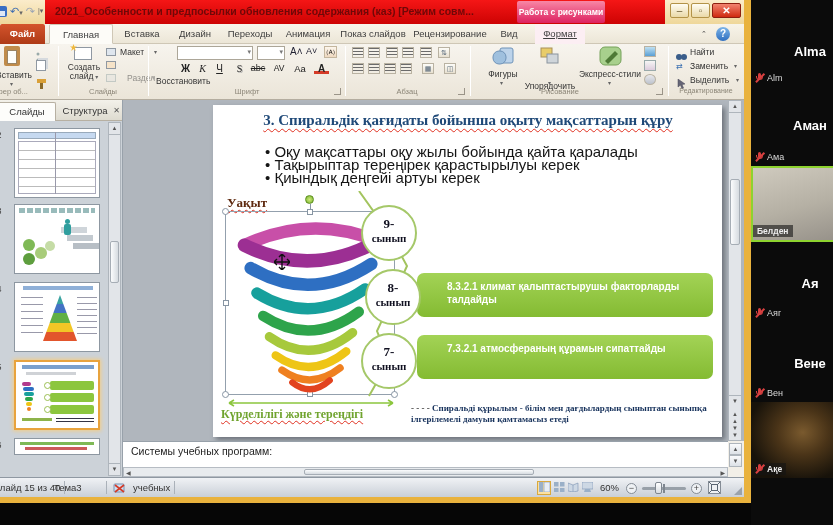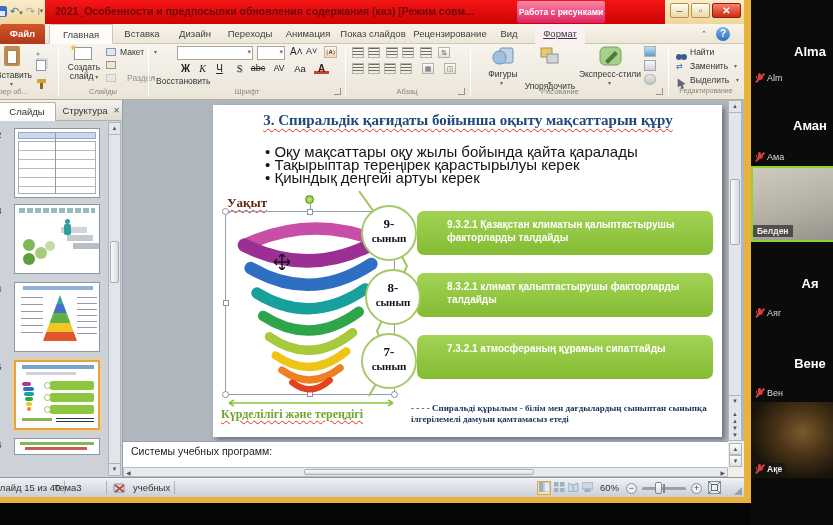--- a/index.html
+++ b/index.html
@@ -412,23 +412,20 @@
 
         <svg class="dimline">
           <path d="M4,4 L168,4 M4,4 L9,1 M4,4 L9,7 M168,4 L163,1 M168,4 L163,7" stroke="#8cc63e" stroke-width="1.5" fill="none"></path>
         </svg>
         <span class="s-depth">Күрделілігі және тереңдігі</span>
 
         <svg style="position:absolute;left:132px;top:86px;z-index:1;" width="90" height="240">
           <polyline points="14,0 44,42 62,75 48,106 32,140 44,170 24,205" stroke="#a3c45e" stroke-width="2" fill="none"></polyline>
         </svg>
 
-        <div class="banner" style="top:106px;">
-          <span>9.3.2.1 Қазақстан климатын қалыптастырушы факторларды талдайды</span>
-        </div>
         <div class="banner" style="top:168px;">
           <span>8.3.2.1 климат қалыптастырушы факторларды талдайды</span>
         </div>
         <div class="banner" style="top:230px;">
           <span>7.3.2.1 атмосфераның құрамын сипаттайды</span>
         </div>
 
         <div class="lvl-circle" style="left:148px;top:100px;">
           <span class="g1">9-</span>
             <span class="g2">сынып</span>

